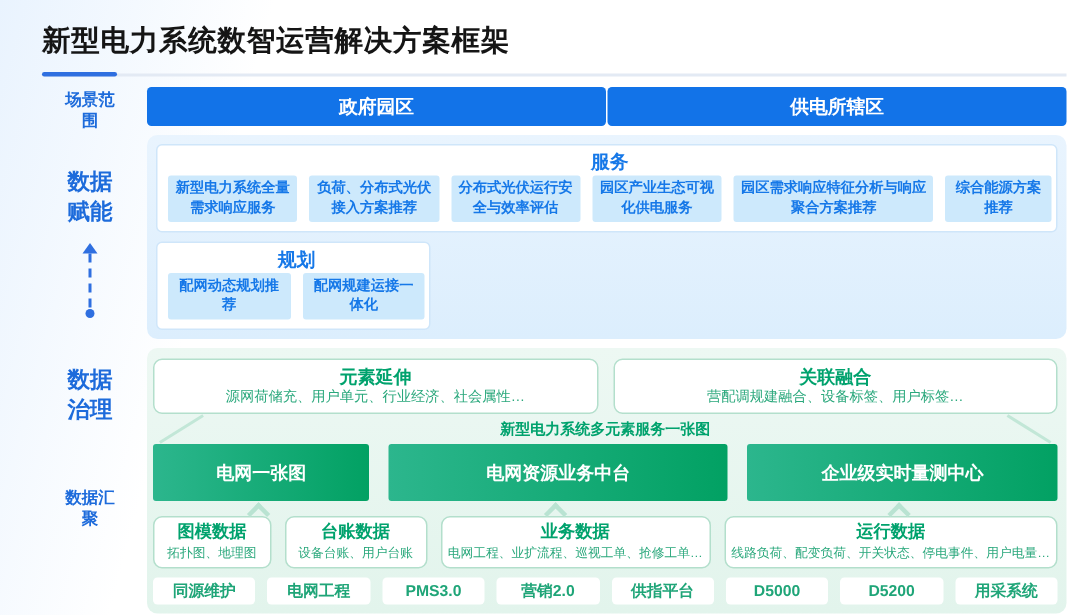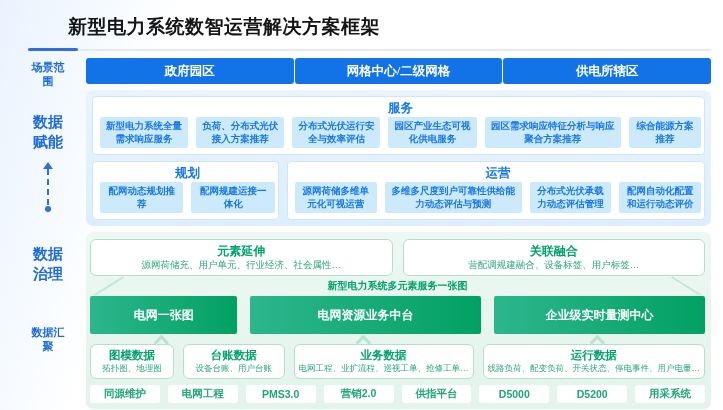--- a/index.html
+++ b/index.html
@@ -5,27 +5,27 @@
   * { margin:0; padding:0; box-sizing:border-box; }
   html,body { width:723px; height:410px; overflow:hidden; }
   body {
     font-family:"Liberation Sans","DejaVu Sans",sans-serif;
     background:linear-gradient(105deg,#e9f3fe 0%,#ffffff 22%,#ffffff 100%);
     color:#222;
   }
   .stage { position:relative; width:723px; height:410px; padding:14px 12px 0 28px; }
 
   
-  .title { font-size:19px; font-weight:bold; color:#151515; letter-spacing:.5px;margin-left:40px; }
+  .title { font-size:19px; font-weight:bold; color:#151515; letter-spacing:.5px; }
   .divider { position:relative; margin-top:9px; height:2px; background:#e3eaf4; }
   .divider .accent { position:absolute; left:0; top:-1px; width:50px; height:3px; background:#2f6fe0; border-radius:2px; }
 
   
   .content { display:flex; margin-top:7px; }
-  .leftcol { position:relative; width:58px; flex:0 0 58px; }
+  .leftcol { position:relative; width:58px; flex:0 0 58px;margin-left:12px; }
   .side-label { position:absolute; left:2px; width:36px; text-align:center; color:#1d6bdb; line-height:1.25; }
   .side-label.small { font-size:11px; font-weight:bold; }
   .side-label.big { font-size:15px; font-weight:bold; line-height:1.3; }
   .lbl-scene { top:3px; }
   .lbl-empower { top:54px; }
   .lbl-govern { top:186px; }
   .lbl-gather { top:268px; font-size:11.5px; }
   .flow-arrow { position:absolute; left:18px; top:104px; height:50px; width:4px; }
   .flow-arrow .head { position:absolute; top:0; left:-3px; width:0; height:0;
       border-left:5px solid transparent; border-right:5px solid transparent; border-bottom:7px solid #2f6fe0; }
@@ -110,21 +110,20 @@
       </div>
       <div class="side-label big lbl-govern">数据治理</div>
       <div class="side-label small lbl-gather">数据汇聚</div>
     </div>
 
     <div class="main">
 
       <div class="scene-row">
 
       <div class="scene-btn">政府园区</div>
-          <div class="scene-btn">网格中心/二级网格</div>
           <div class="scene-btn">供电所辖区</div>
         </div>
 
       <div class="panel-blue">
         <div class="card-blue svc">
           <div class="card-head">服务</div>
           <div class="box-row">
 
           <div class="item-blue">新型电力系统全量需求响应服务</div>
               <div class="item-blue">负荷、分布式光伏接入方案推荐</div>
@@ -134,30 +133,20 @@
               <div class="item-blue">综合能源方案推荐</div>
             </div>
         </div>
         <div class="po-row">
           <div class="card-blue card-plan">
             <div class="card-head">规划</div>
             <div class="box-row">
 
             <div class="item-blue">配网动态规划推荐</div>
                 <div class="item-blue">配网规建运接一体化</div>
-              </div>
-          </div>
-          <div class="card-blue card-ops ops">
-            <div class="card-head">运营</div>
-            <div class="box-row">
-
-            <div class="item-blue">源网荷储多维单元化可视运营</div>
-                <div class="item-blue">多维多尺度到户可靠性供给能力动态评估与预测</div>
-                <div class="item-blue">分布式光伏承载力动态评估管理</div>
-                <div class="item-blue">配网自动化配置和运行动态评价</div>
               </div>
           </div>
         </div>
       </div>
 
       <div class="panel-green">
         <div class="elem-row">
 
             <div class="card-green">
               <div class="g-title">元素延伸</div>

